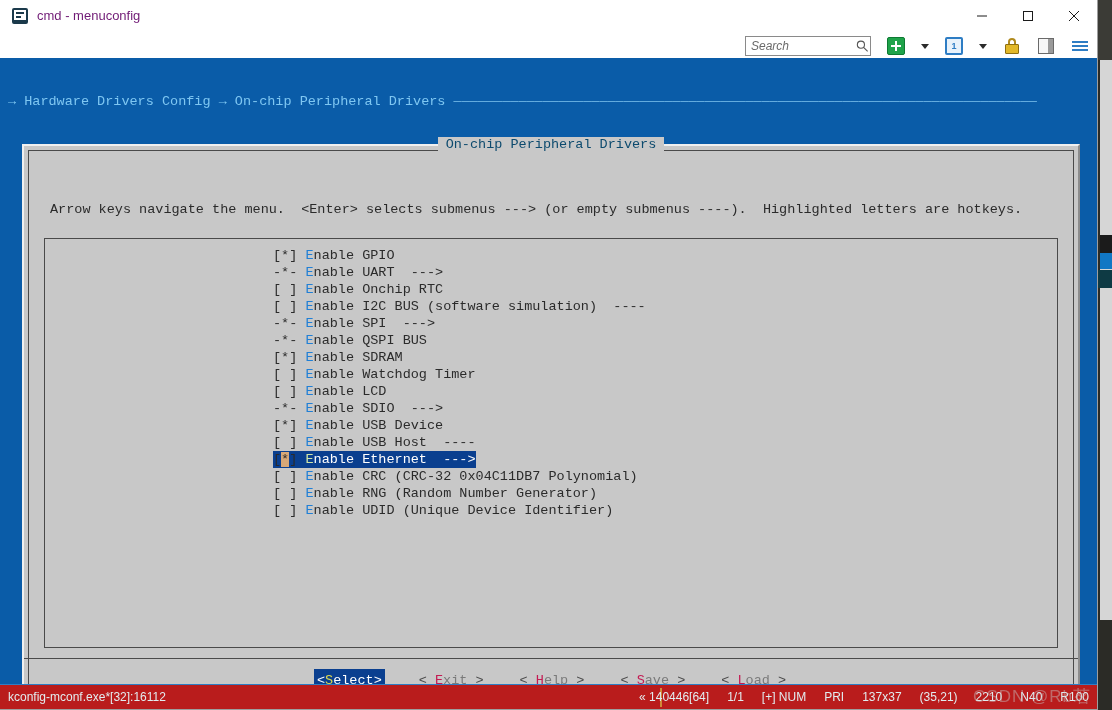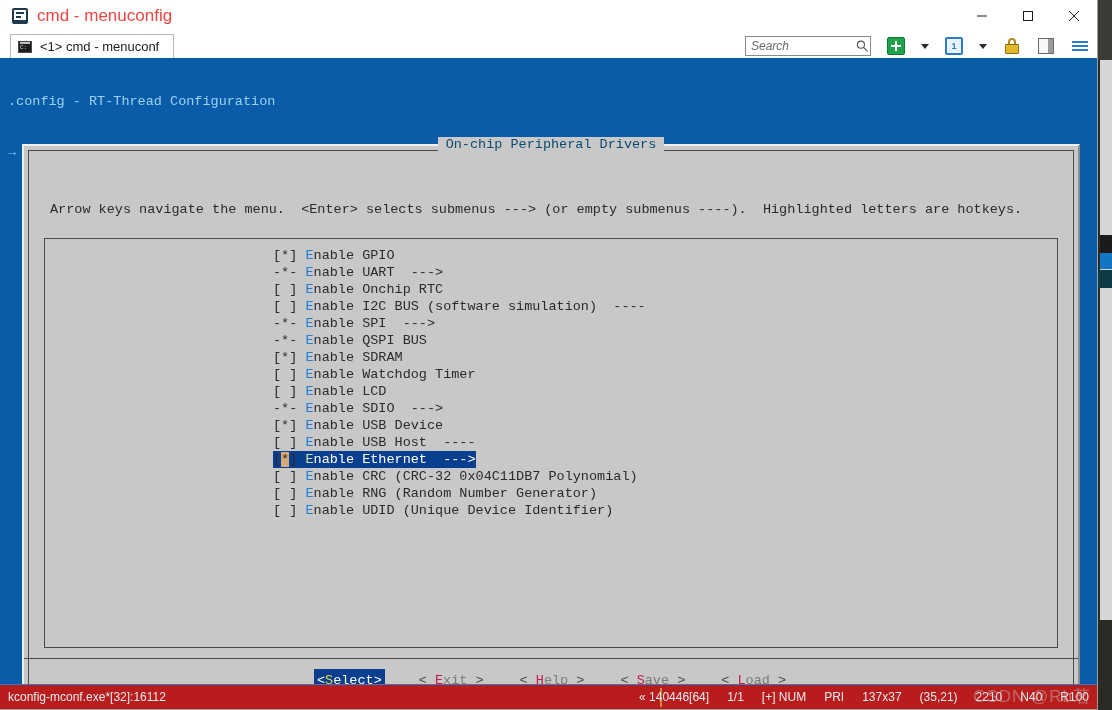--- a/index.html
+++ b/index.html
@@ -93,21 +93,21 @@
     position: relative; flex: 0 0 auto;
   }
   #app-icon .frame {
     position: absolute; inset: 0; border: 2px solid #1b3a4b; border-radius: 2px;
     background: #ffffff;
   }
   #app-icon .bar1 { position: absolute; left: 4px; top: 4px; width: 8px; height: 2px; background: #1b3a4b; }
   #app-icon .bar2 { position: absolute; left: 4px; top: 8px; width: 5px; height: 2px; background: #1b3a4b; }
   #app-icon .bar3 { position: absolute; left: 2px; top: 12px; width: 12px; height: 2px; background: #1b3a4b; }
   #title-text {
-    font-size: 17px; color: #ef4444; flex: 1 1 auto;
+    font-size: 13px; color: #701a75; flex: 1 1 auto;
   }
   .win-btn {
     width: 46px; height: 31px; display: flex; align-items: center;
     justify-content: center; flex: 0 0 auto; background: transparent;
     border: none; cursor: default;
   }
   .win-btn svg { display: block; }
 
   
   #tab-strip {
@@ -326,24 +326,20 @@
     </div>
     <div class="win-btn">
       <svg width="12" height="12" viewBox="0 0 12 12">
           <line x1="1" y1="1" x2="11" y2="11" stroke="#1b1b1b" stroke-width="1"></line>
           <line x1="11" y1="1" x2="1" y2="11" stroke="#1b1b1b" stroke-width="1"></line>
         </svg>
     </div>
   </div>
 
   <div id="tab-strip">
-    <div id="tab-1">
-      <div id="tab-icon"></div>
-      <span>&lt;1&gt; cmd - menuconf</span>
-    </div>
 
     <div id="toolbar">
       <div id="search-box">
         <input id="search-input" type="text" placeholder="Search" style="">
         <svg width="14" height="14" viewBox="0 0 14 14">
           <circle cx="5.5" cy="5.5" r="4" fill="none" stroke="#555" stroke-width="1.2"></circle>
           <line x1="8.5" y1="8.5" x2="13" y2="13" stroke="#555" stroke-width="1.2"></line>
         </svg>
       </div>
       <div class="tb-icon" id="plus-icon"></div>
@@ -364,21 +360,20 @@
         <span class="l1"></span>
           <span class="l2"></span>
           <span class="l3"></span>
       </div>
     </div>
   </div>
 
   <div id="terminal">
 
     <div id="mc-header">
-      <div>.config - RT-Thread Configuration</div>
       <div class="line2"><span>→ Hardware Drivers Config → On-chip Peripheral Drivers </span><span class="dash">————————————————————————————————————————————————————————————————————————</span></div>
     </div>
 
     <div id="dialog">
       <div id="dialog-inner"></div>
       <div id="dialog-title">
         <span>On-chip Peripheral Drivers</span>
       </div>
 
       <div id="help-text">

